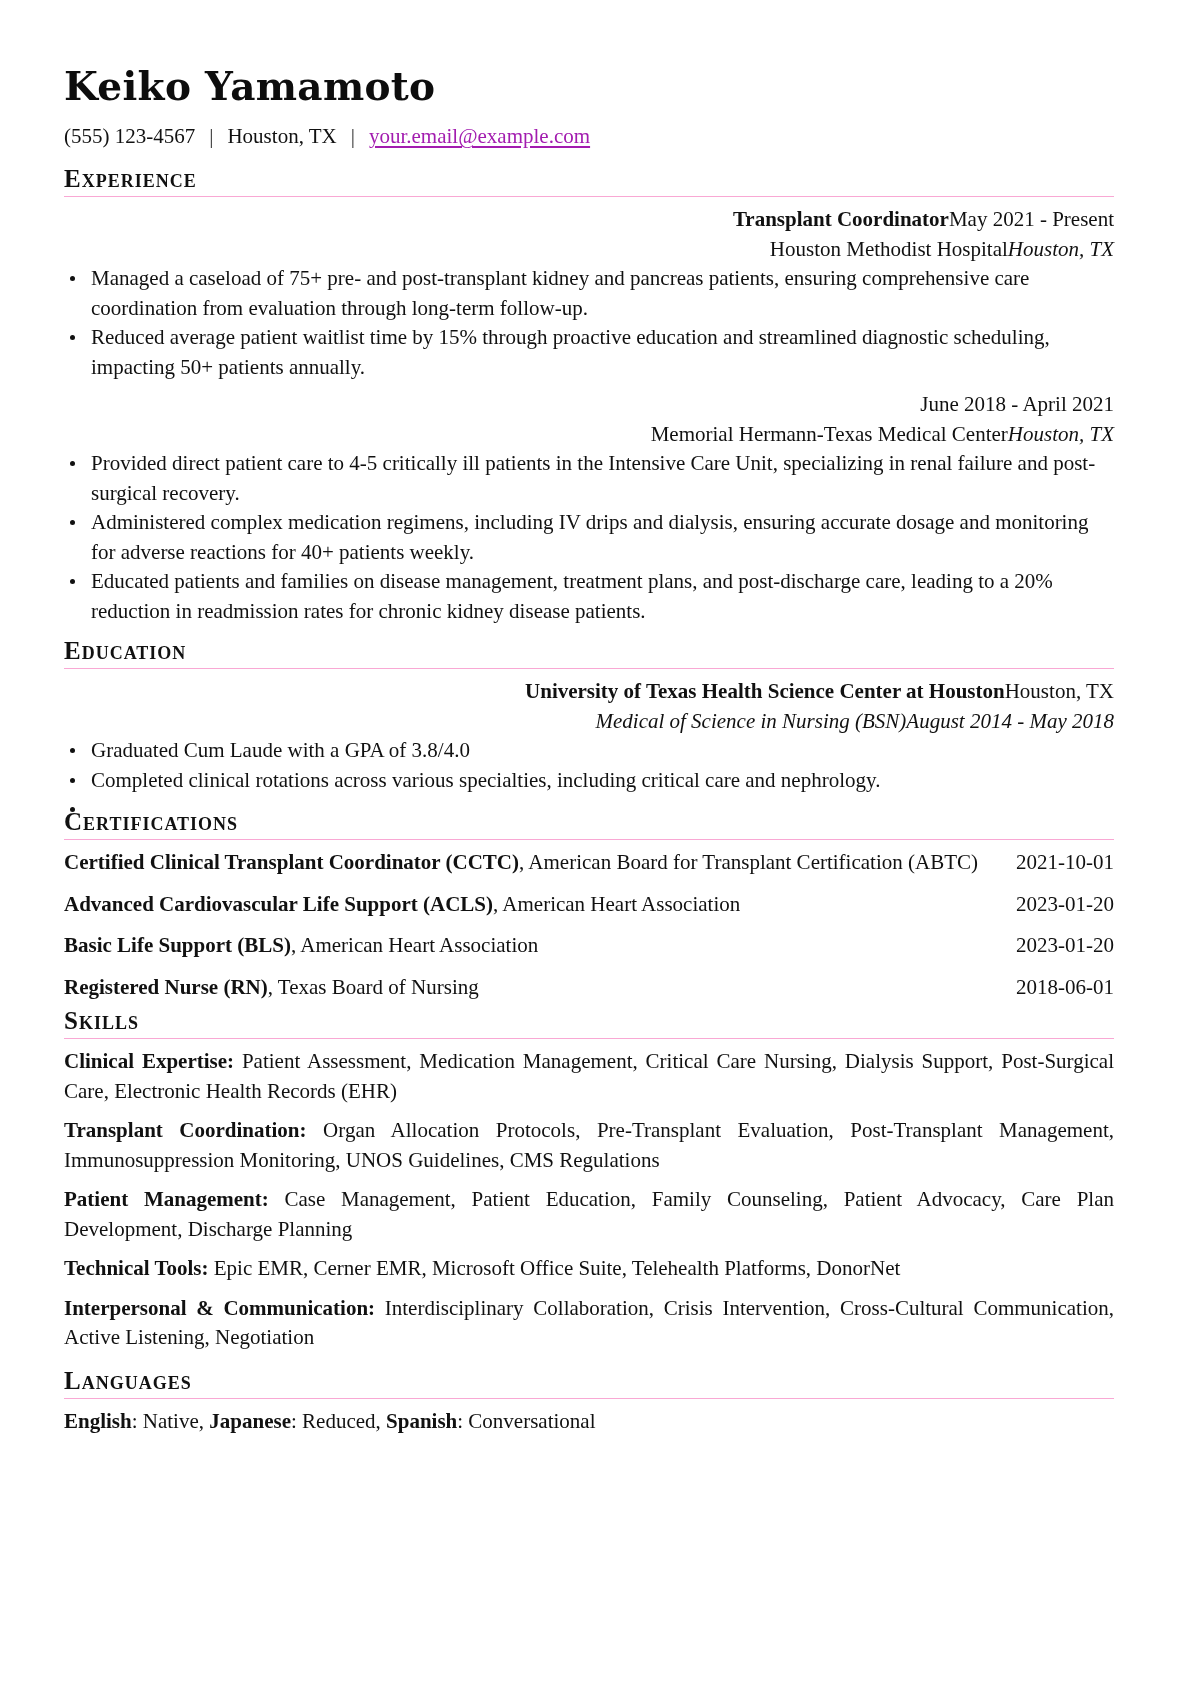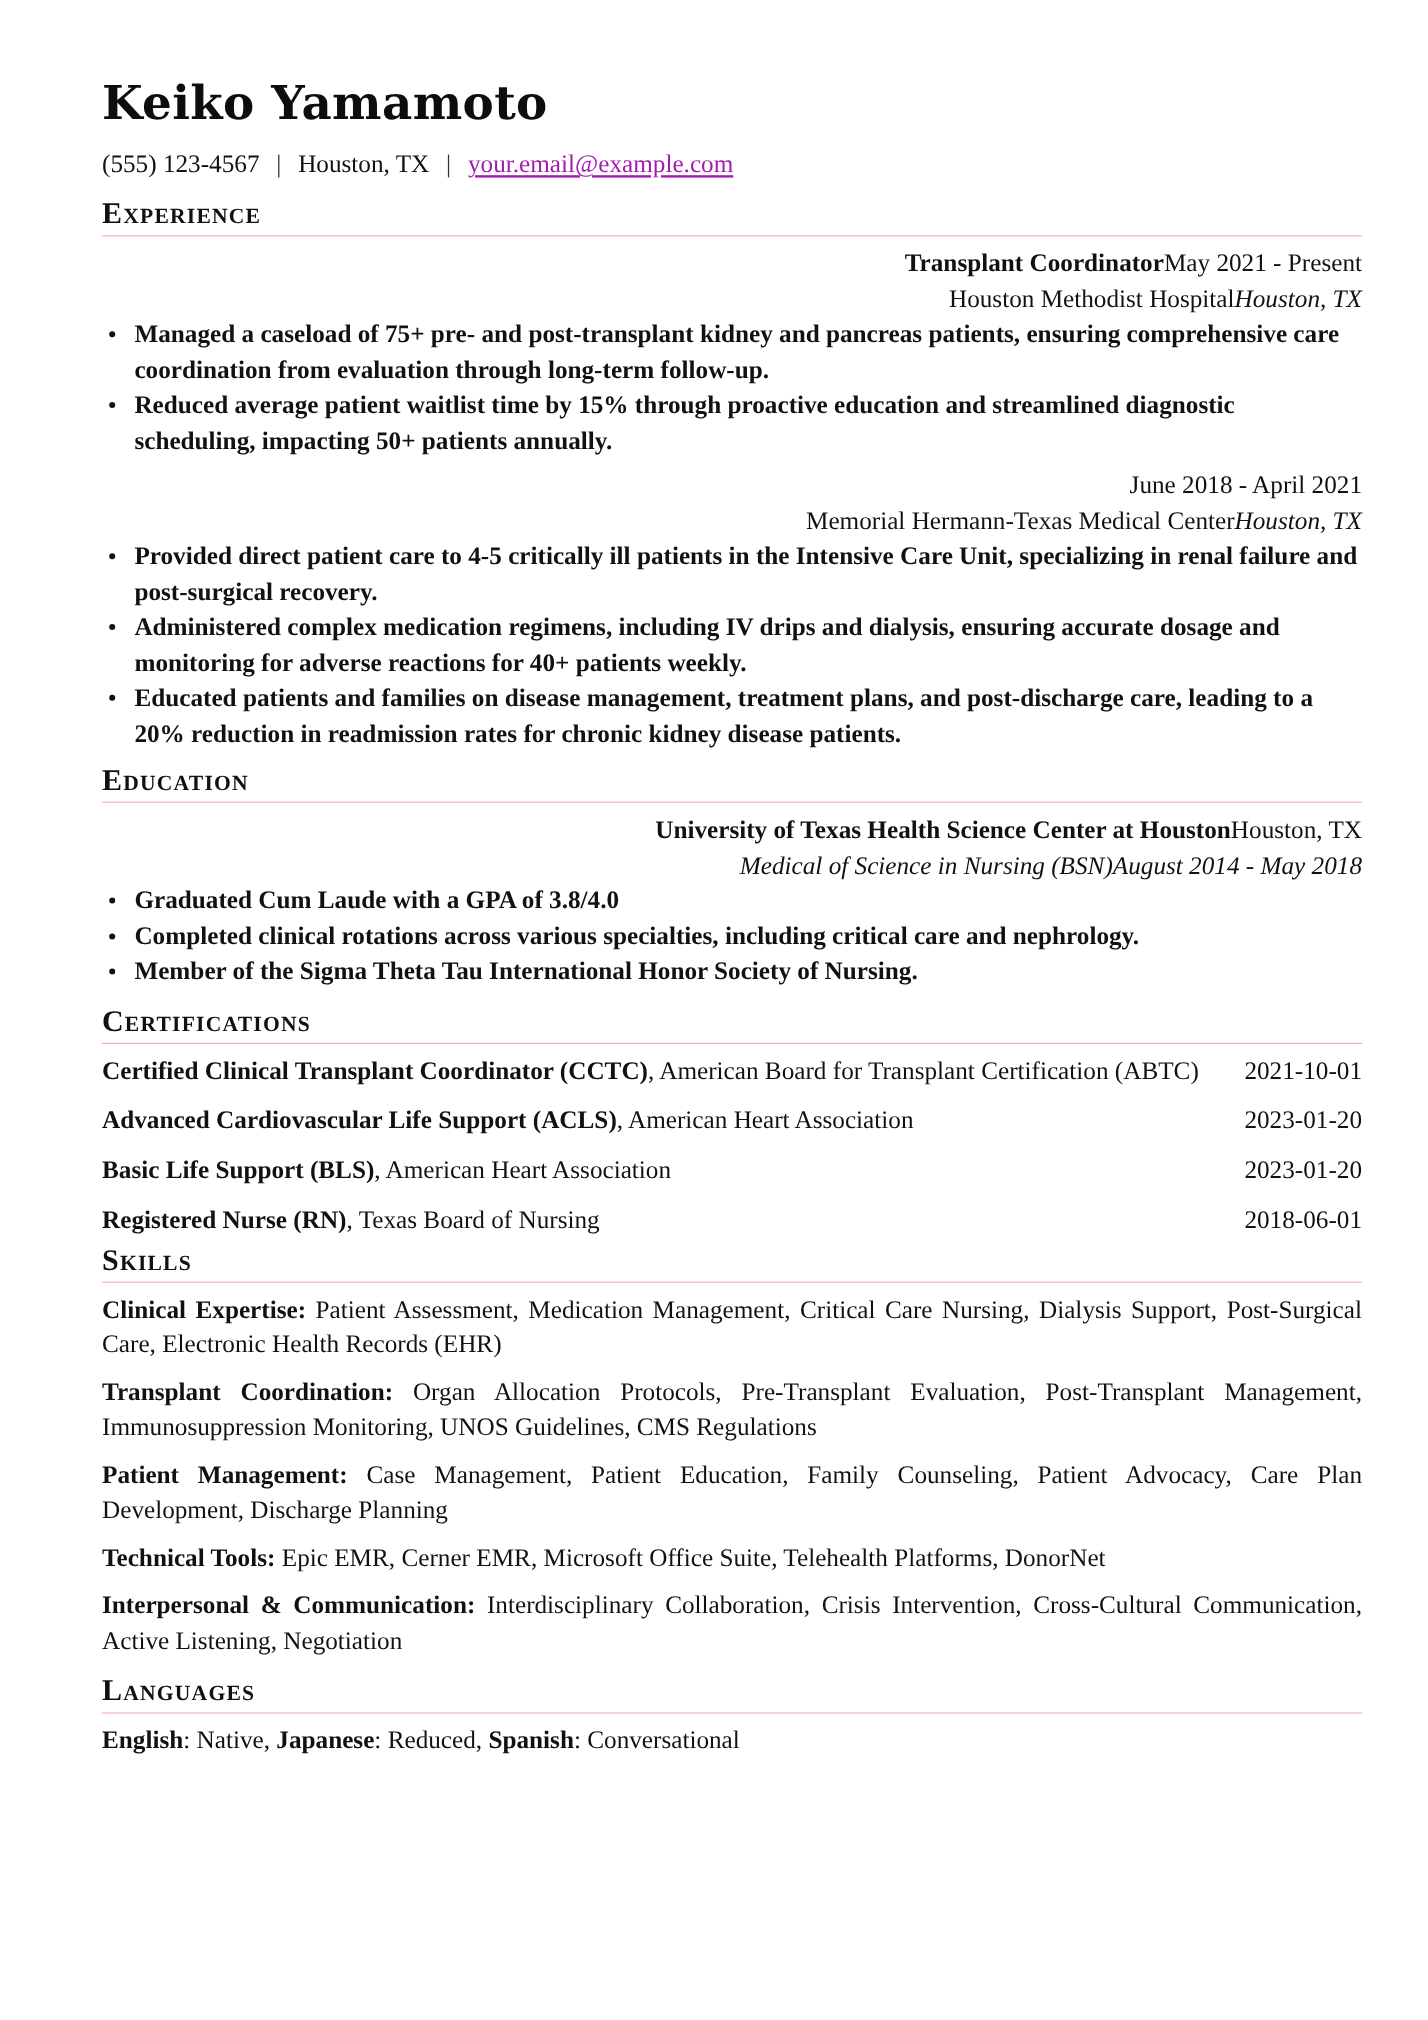--- a/index.html
+++ b/index.html
@@ -2,21 +2,21 @@
 <html><head>
 <meta charset="utf-8">
 <style>
   html, body { margin: 0; padding: 0; background: #ffffff; }
   body {
     width: 1190px; height: 1683px; position: relative; overflow: hidden;
     font-family: "DejaVu Serif", "Liberation Serif", serif;
     color: #111111;
   }
   .page {
-    position: absolute; left: 85px; top: 58px; width: 1050px;
+    position: absolute; left: 64px; top: 58px; width: 1050px;
     font-family: "Liberation Serif", "DejaVu Serif", serif;
     font-size: 21px; line-height: 29.5px;
   }
   .name {
     font-family: "DejaVu Serif", "Liberation Serif", serif;
     font-weight: bold; font-size: 39px; line-height: 56px; letter-spacing: 0.3px;
     margin: 0; color: #0d0d0d;
   }
   .contact { margin-top: 8px; font-size: 21px; line-height: 28px; }
   .contact .sep { display: inline-block; margin: 0 14px; color: #333; }
@@ -29,21 +29,21 @@
     font-size: 25px; line-height: 30px; margin: 0;
     padding-bottom: 2px; border-bottom: 1px solid #f9a8d4;
   }
   .section-body { padding-top: 8px; }
 
   .row { display: flex; justify-content: flex-end; align-items: baseline; }
   .bold { font-weight: bold; }
   .ital { font-style: italic; }
 
   .job { margin-bottom: 10px; }
-  ul.bullets { margin: 0; padding: 0; list-style: none; font-weight: bold; }
+  ul.bullets { margin: 0; padding: 0; list-style: none; }
   ul.bullets li { position: relative; padding-left: 27px; }
   ul.bullets li .dot {
     position: absolute; left: 6px; top: 12px; width: 5px; height: 5px;
     border-radius: 50%; background: #111;
   }
 
   .cert { display: flex; justify-content: space-between; align-items: flex-end; margin-bottom: 12px; }
   .cert .cert-text { max-width: 1000px; }
   .cert .cert-date { white-space: nowrap; margin-left: 20px; }
   .cert.wrap .cert-text { max-width: 950px; }
@@ -103,21 +103,21 @@
         <span class="bold">University of Texas Health Science Center at Houston</span>
         <span>Houston, TX</span>
       </div>
       <div class="row">
         <span class="ital">Medical of Science in Nursing (BSN)</span>
         <span class="ital">August 2014 - May 2018</span>
       </div>
       <ul class="bullets">
         <li><span class="dot"></span><span>Graduated Cum Laude with a GPA of 3.8/4.0</span></li>
         <li><span class="dot"></span><span>Completed clinical rotations across various specialties, including critical care and nephrology.</span></li>
-        <li><span class="dot"></span><span>Member of the Sigma Theta Tau International Honor Society of Nursing.</span></li>
+        <li><span class="dot"></span></li>
       </ul>
     </div>
   </div>
 
   <div class="section" style="margin-top:12px;">
     <h2 class="section-title">Certifications</h2>
     <div class="section-body">
       <div class="cert wrap">
         <span class="cert-text"><span class="bold">Certified Clinical Transplant Coordinator (CCTC)</span><span>, American Board for Transplant Certification (ABTC)</span></span>
         <span class="cert-date">2021-10-01</span>

